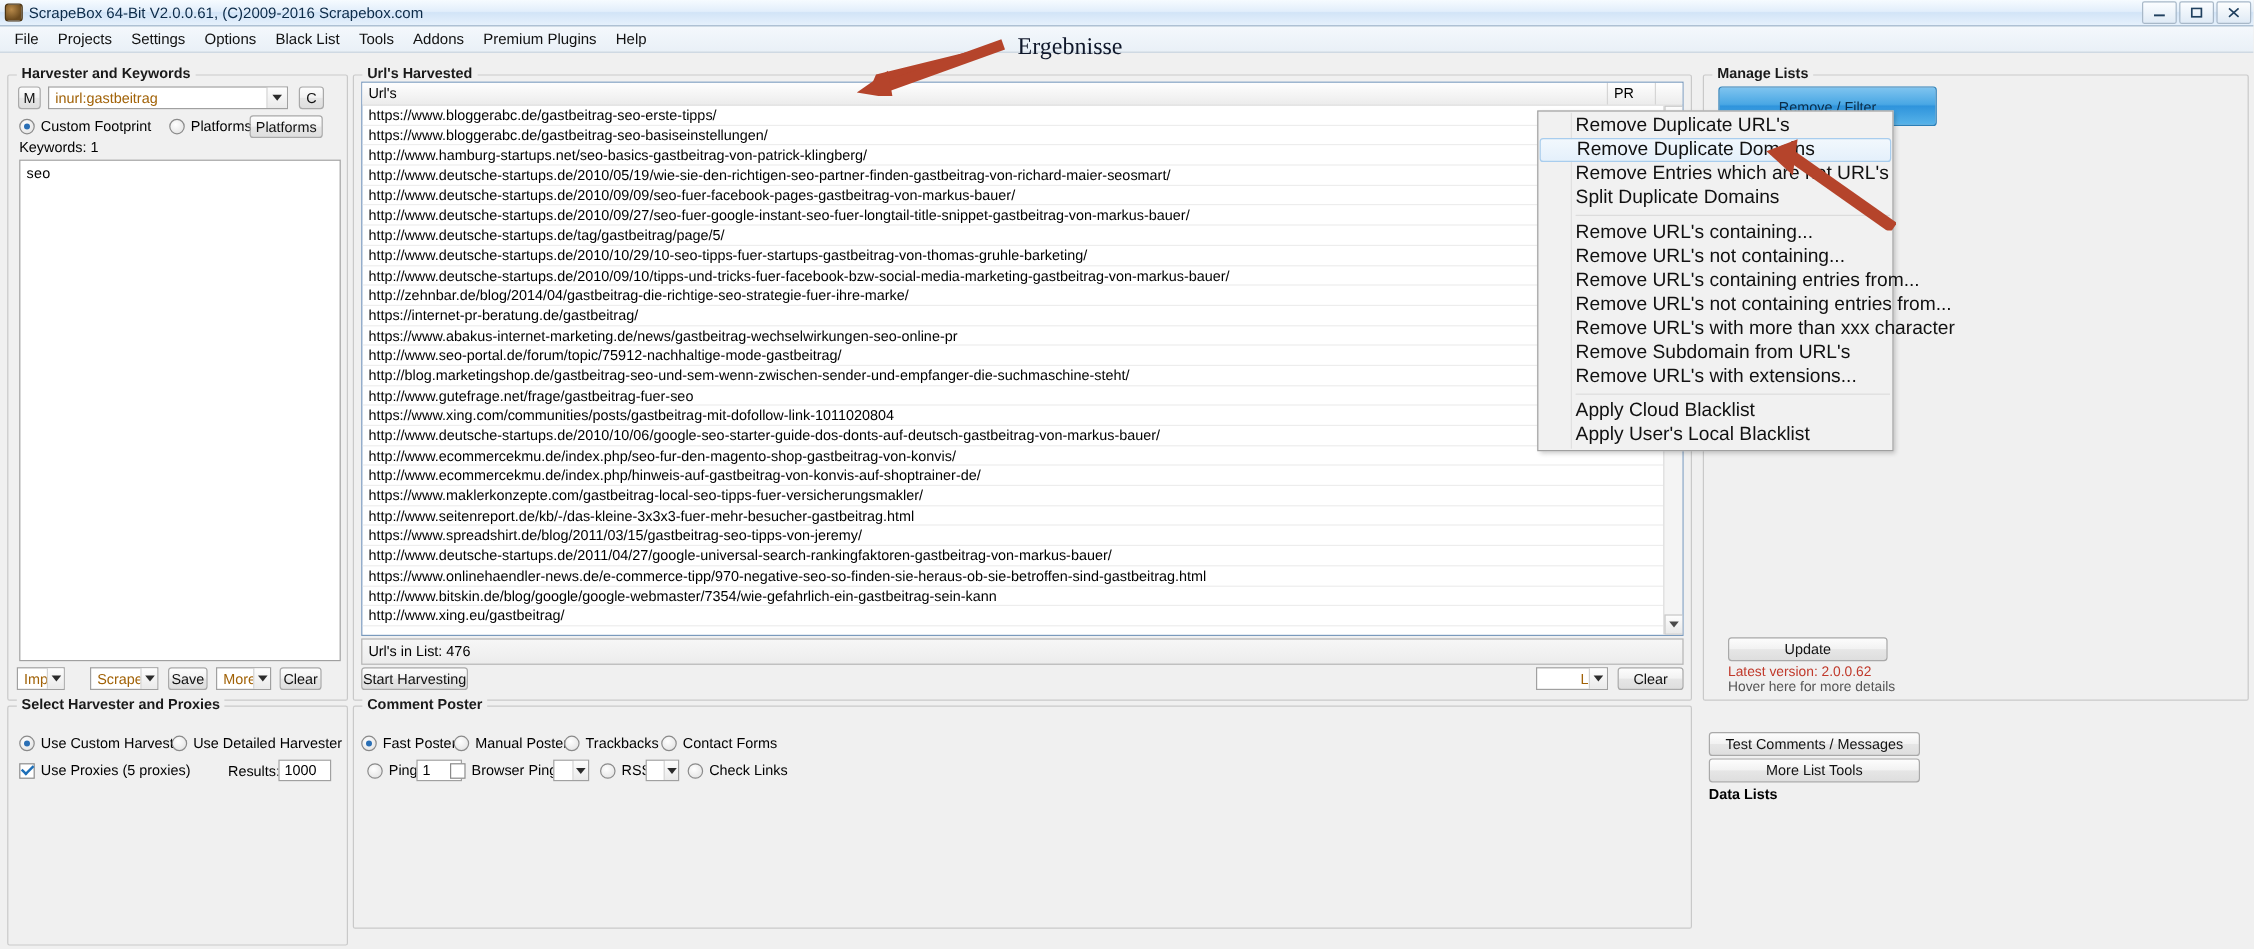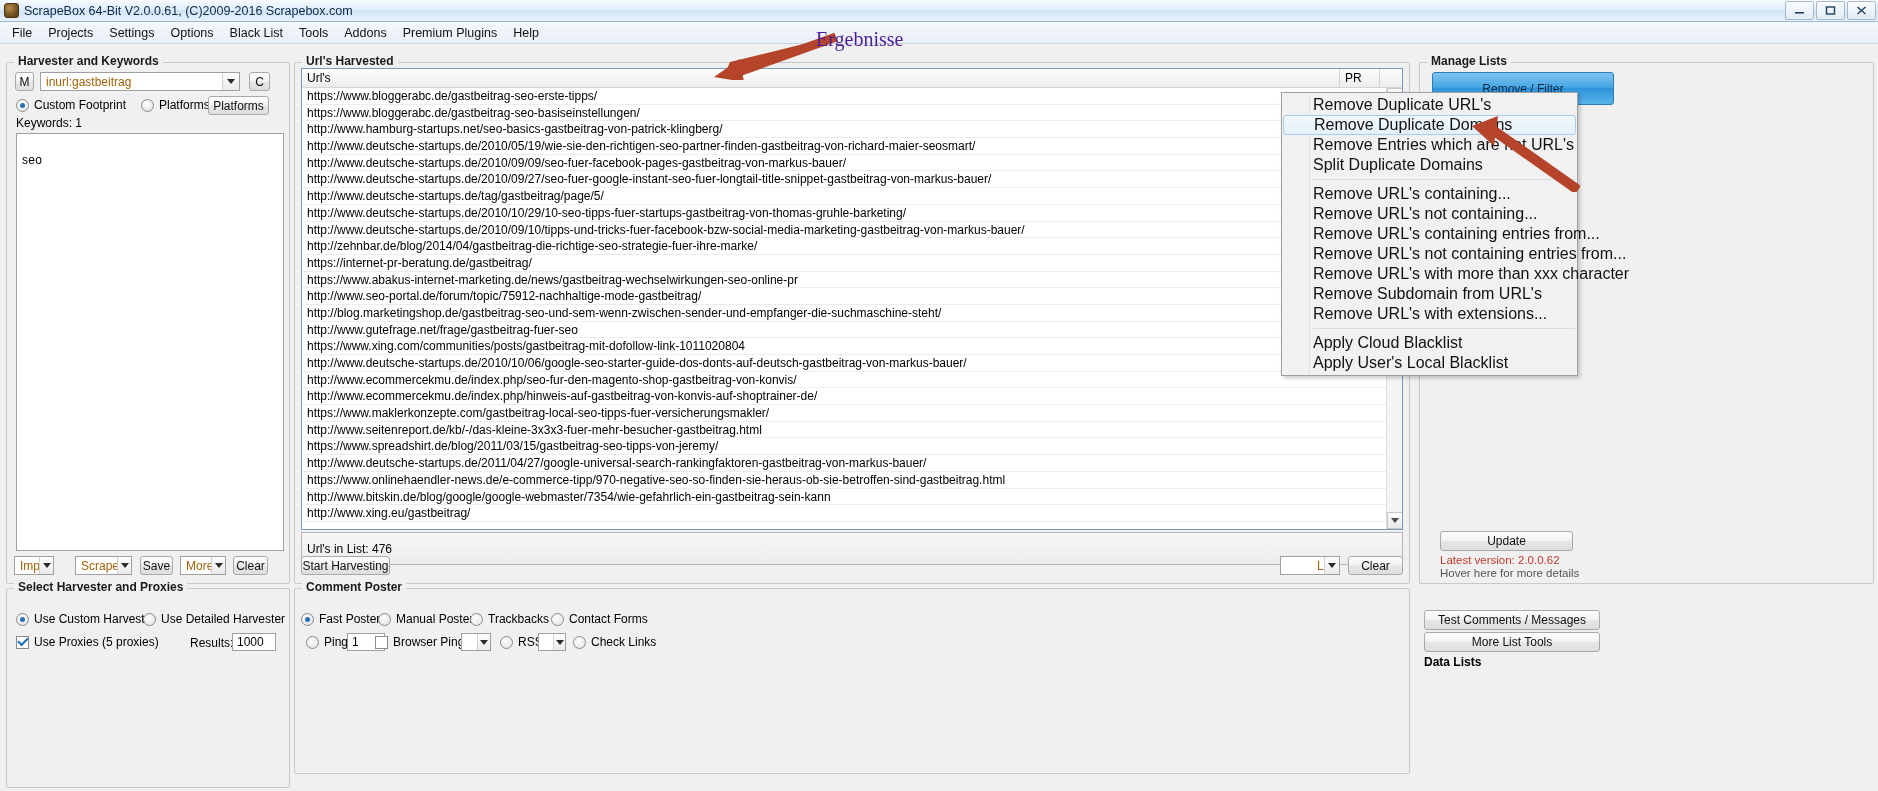--- a/index.html
+++ b/index.html
@@ -138,21 +138,21 @@
     content:"";
     width:8px;height:4px;
     border-left:2px solid #1d6fb8;border-bottom:2px solid #1d6fb8;
     transform:rotate(-45deg) translate(1px,-1px);
   }
 
   
   #keywordsbox{
     position:absolute; left:16px; top:133px; width:268px; height:418px;
     background:#fff; border:1px solid #a0a0a0;
-    font-size:12px; padding:19px 5px;
+    font-size:12px; padding:3px 5px;
     font-family:"Liberation Sans", sans-serif;
     overflow:hidden;
   }
   #keywordsbox .kwline{ line-height:15px; letter-spacing:.3px;}
 
   
   #urlpanel{
     position:absolute; left:301px; top:68px; width:1102px; height:462px;
     border:1px solid #7a9abd;
     background:#fff;
@@ -195,21 +195,21 @@
     display:flex;align-items:center;justify-content:center;
   }
   .sup{ width:0;height:0;border-left:4px solid transparent;border-right:4px solid transparent;border-bottom:5px solid #4a4a4a;}
   .sdn{ width:0;height:0;border-left:4px solid transparent;border-right:4px solid transparent;border-top:5px solid #4a4a4a;}
   #urlvscroll .thumb{
     position:absolute; top:18px; left:1px; width:13px; height:22px;
     background:linear-gradient(to bottom,#fdfdfd,#e4e4e4);
     border:1px solid #c2c2c2;
   }
   #urlstatus{
-    position:absolute; left:301px; top:532px; width:1102px; height:33px;
+    position:absolute; left:301px; top:532px; width:1102px; height:22px;
     background:linear-gradient(to bottom,#f7f7f7,#ececec);
     border:1px solid #b4b4b4;
     font-size:12px;
     display:flex;align-items:center;
     padding-left:5px;
   }
 
   
   #ctxmenu{
     position:absolute; left:1281px; top:92px; width:297px;
@@ -240,22 +240,22 @@
     margin:0 1px;
     padding-left:30px;
   }
   .ctxsep{
     height:1px; background:#dcdcdc; margin:4px 2px 4px 31px;
   }
 
   
   .annot-arrow{ position:absolute; z-index:60; pointer-events:none;}
   #anno-text{
-    position:absolute; left:816px; top:28px;
-    font-size:20px; color:#4c1d95; z-index:60;
+    position:absolute; left:848px; top:28px;
+    font-size:20px; color:#0f172a; z-index:60;
     font-family:"Liberation Serif", serif;
   }
 
   
   #updatebtnwrap{ position:absolute; left:1440px; top:531px; width:133px; height:20px;}
   #verline{ position:absolute; left:1440px; top:554px; width:200px; font-size:11.5px; color:#c0392b;}
   #hoverline{ position:absolute; left:1440px; top:567px; width:220px; font-size:11.5px; color:#555;}
 </style>
 </head>
 <body>

